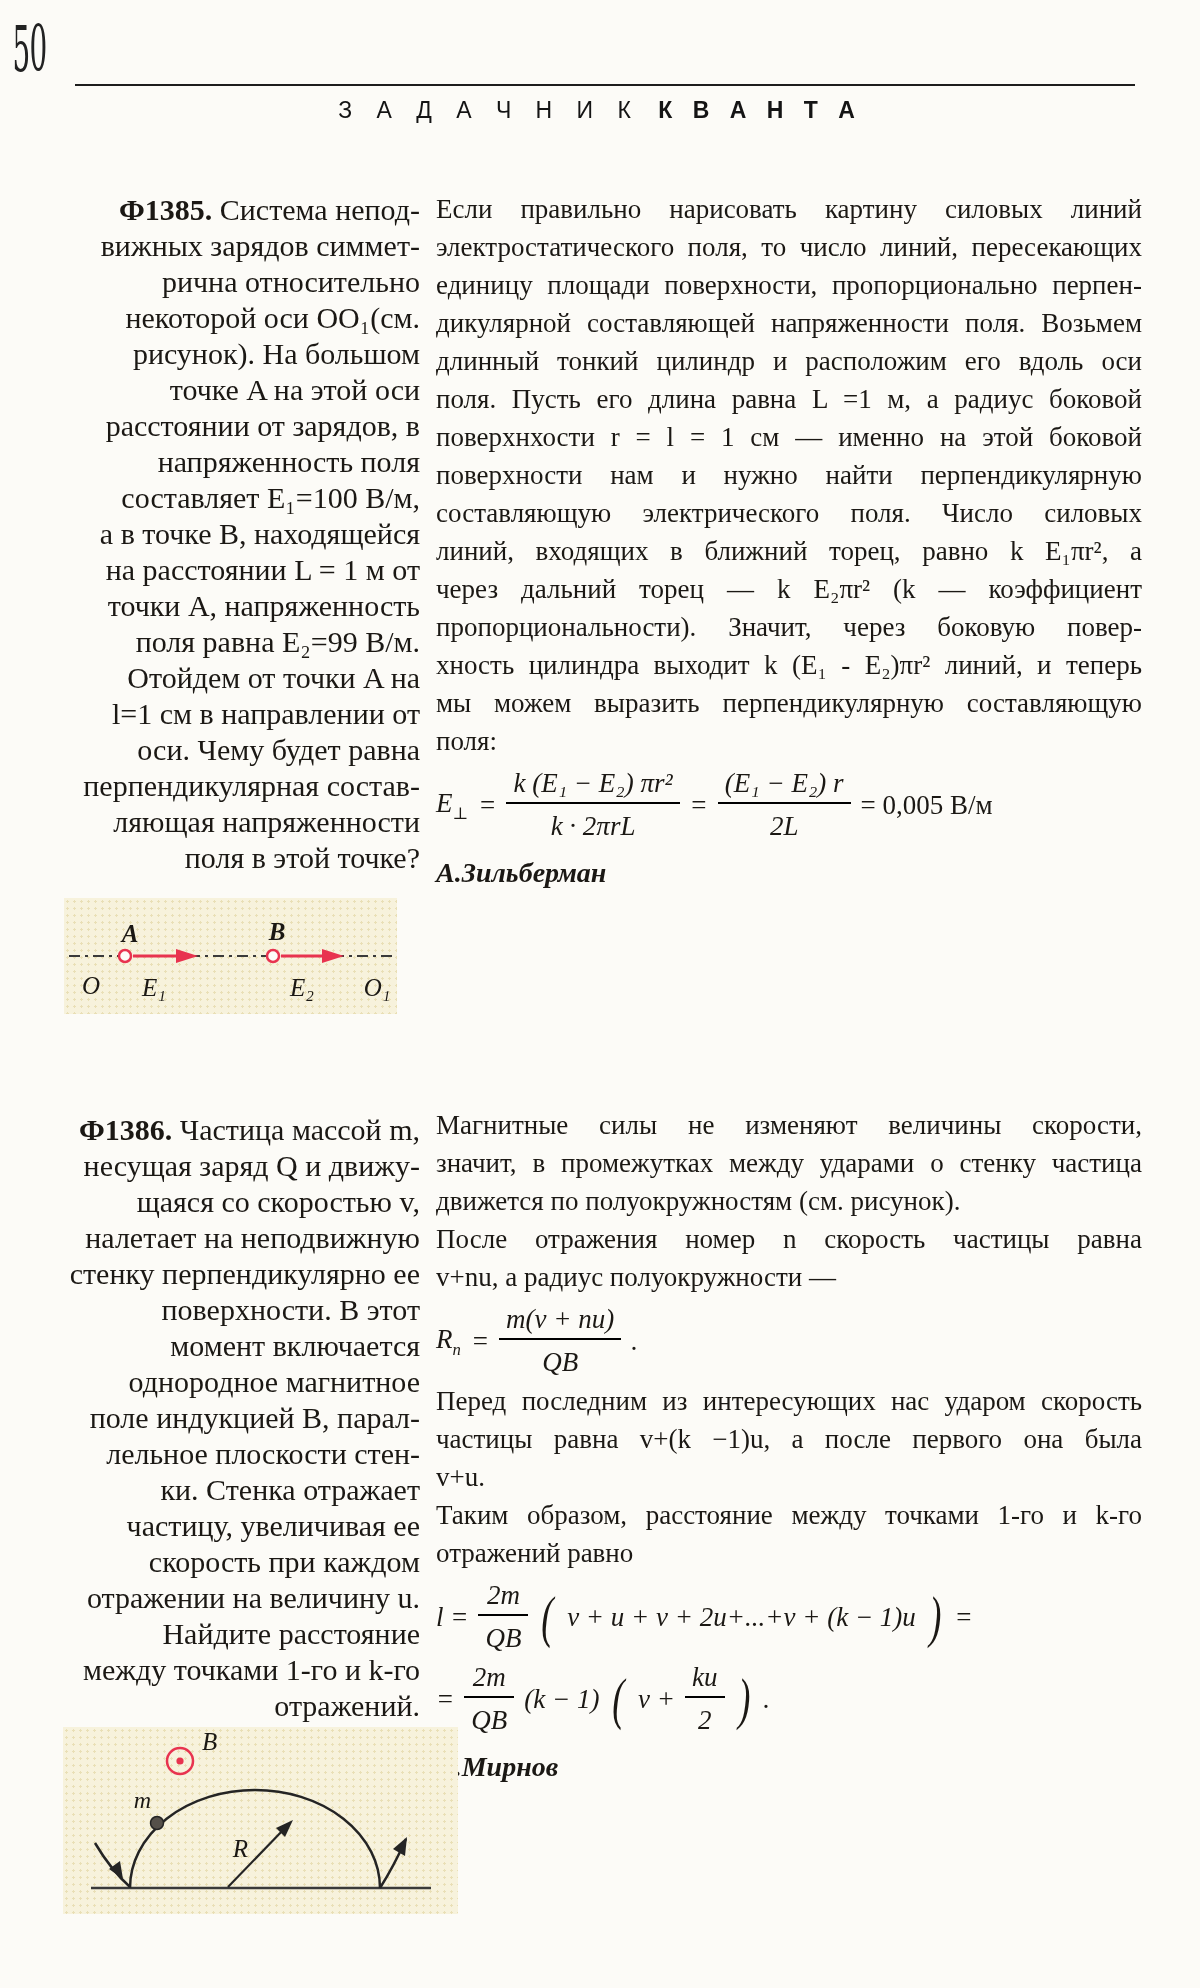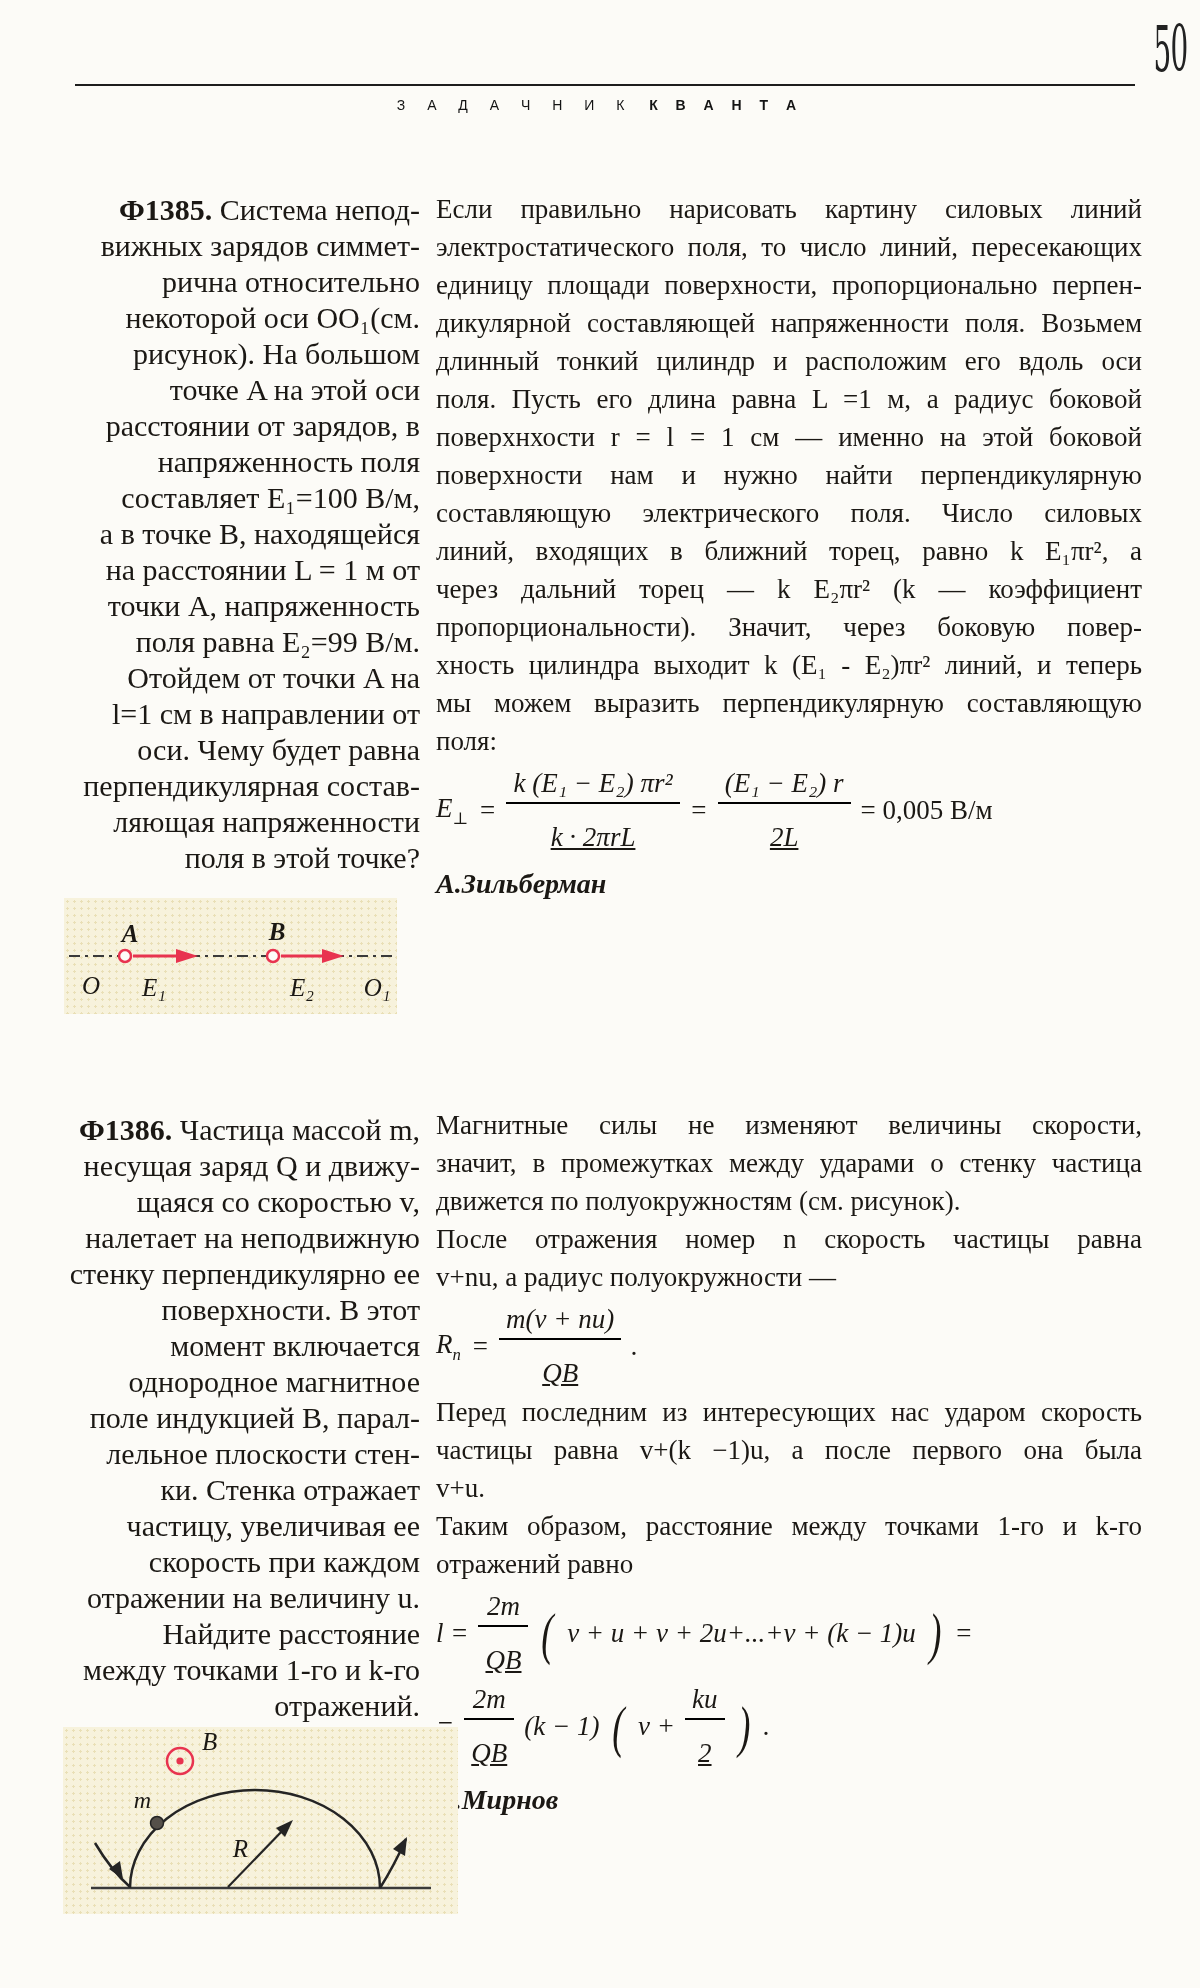--- a/index.html
+++ b/index.html
@@ -2,30 +2,30 @@
 <html><head>
 <meta charset="utf-8">
 <style>
   html,body{margin:0;padding:0;}
   body{
     width:1200px;height:1988px;position:relative;
     background:#fcfbf7;color:#1b1814;
     font-family:"Liberation Serif","DejaVu Serif",serif;
     overflow:hidden;
   }
-  .pagenum{position:absolute;top:12px;left:0;width:100%;text-align:right;}
+  .pagenum{position:absolute;top:12px;left:0;width:100%;text-align:left;}
   .pagenum span{
     display:inline-block;font-family:"DejaVu Serif",serif;
     font-size:48px;font-weight:400;transform:scale(.58,1.32);
     transform-origin:center top;letter-spacing:-1px;color:#222;
   }
   .hrule{position:absolute;top:84px;left:75px;width:1060px;height:2px;background:#1d1d1d;}
   .journal{
     position:absolute;top:97px;left:0;width:100%;text-align:center;
-    font-family:"Liberation Sans","DejaVu Sans",sans-serif;font-size:14px;color:#141414;
+    font-family:"Liberation Sans","DejaVu Sans",sans-serif;font-size:23px;color:#141414;
   }
   .journal .light{letter-spacing:9px;font-weight:400;}
   .journal .heavy{letter-spacing:7px;font-weight:900;margin-left:12px;}
 
   .stmt{position:absolute;left:64px;width:356px;font-size:30px;line-height:36px;}
   .stmt .tline{text-align:right;}
   .stmt b{font-weight:bold;}
   #stmt1{top:192px;}
   #stmt2{top:1112px;}
 
@@ -35,21 +35,21 @@
 
   #sol1{top:190px;}
   #sol2{top:1106px;}
 
   .formula{
     display:flex;align-items:center;gap:10px;
     font-style:italic;font-size:27px;line-height:1.15;margin:8px 0 4px 0;
   }
   .frac{display:inline-flex;flex-direction:column;text-align:center;}
   .frac .num{display:block;padding:0 7px 3px 7px;border-bottom:2px solid #000000;}
-  .frac .den{display:block;padding:18px 7px 0 7px;text-decoration:underline;}
+  .frac .den{display:block;padding:7px 7px 0 7px;}
   .fsub{font-size:.62em;vertical-align:-.4em;}
   .bp{font-size:56px;font-weight:300;line-height:0;transform:scaleX(.65);display:inline-block;}
   .author{font-weight:bold;font-style:italic;font-size:28px;margin-top:12px;text-align:left;}
 
   .fig{
     position:absolute;
     background-color:#f7f2dc;
     background-image:radial-gradient(#e9dfb6 1px, rgba(0,0,0,0) 1.2px);
     background-size:7px 7px;
   }

